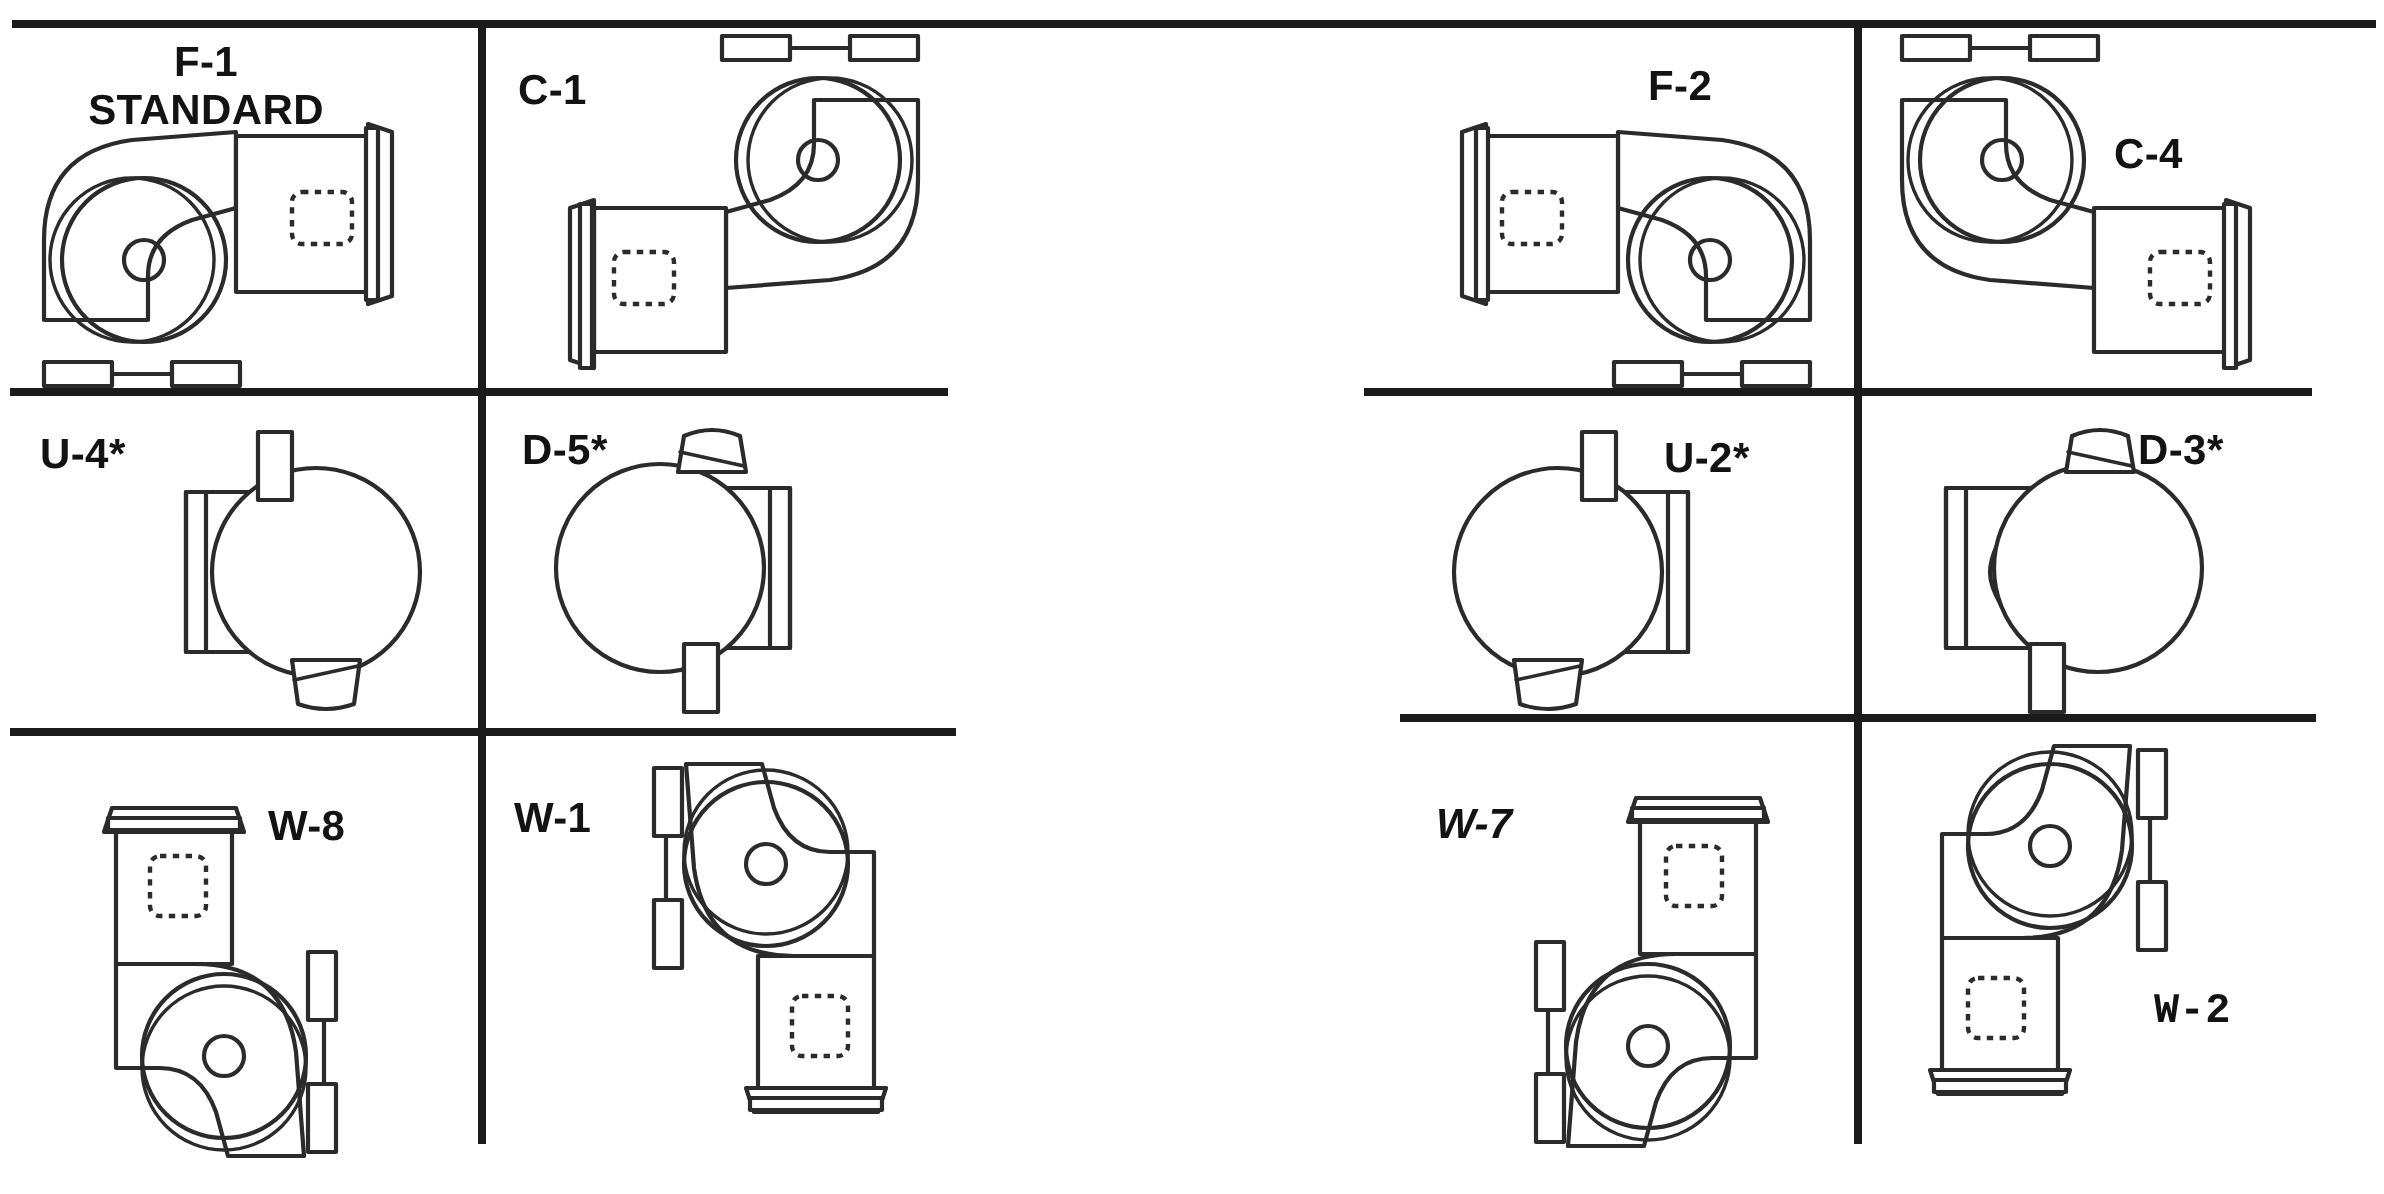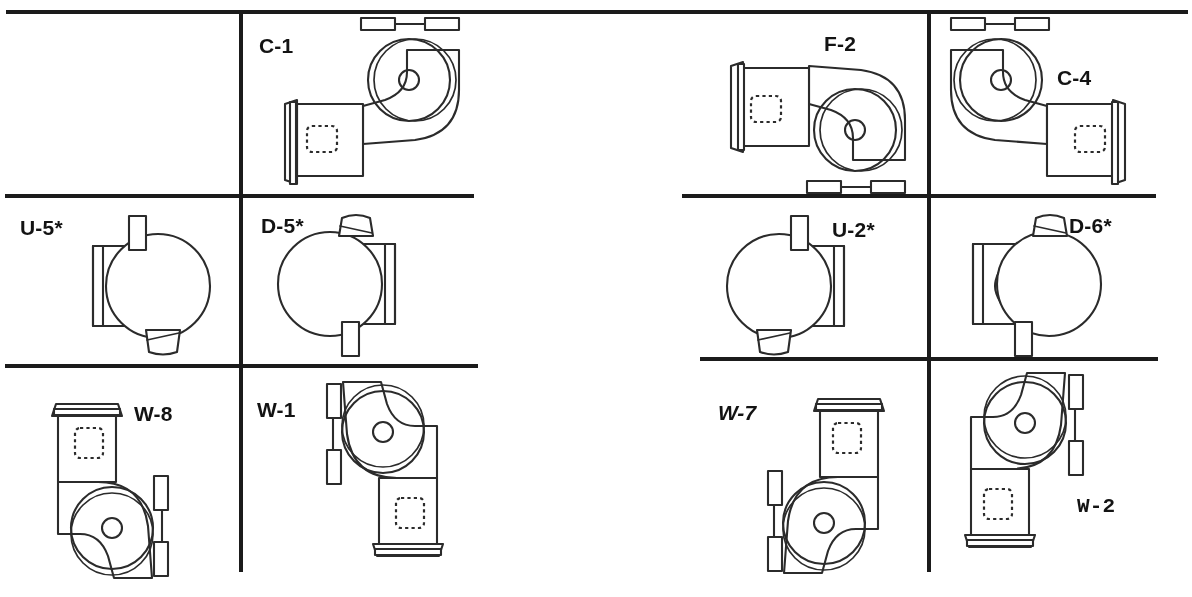--- a/index.html
+++ b/index.html
@@ -47,20 +47,45 @@
 
   <div class="rule v" style="left:239px;top:12px;height:560px;"></div>
   <div class="rule v" style="left:927px;top:12px;height:560px;"></div>
 
   <div class="rule h" style="left:5px;top:194px;width:469px;"></div>
   <div class="rule h" style="left:682px;top:194px;width:474px;"></div>
 
   <div class="rule h" style="left:5px;top:364px;width:473px;"></div>
   <div class="rule h" style="left:700px;top:357px;width:458px;"></div>
 
+  <div class="cell" style="left:0px;top:12px;width:239px;height:182px;">
+    <div class="cap" style="left:28px;top:8px;width:150px;">F-1
+STANDARD</div>
+    <div class="art" style="left:0;top:0;">
+      <svg width="239" height="182" viewBox="0 0 239 182">
+
+        <path class="ln" d="M22 148 L22 108 Q22 64 66 58 L118 54 L118 92 L96 98 Q74 106 74 126 L74 148 Z"></path>
+
+        <rect class="ln" x="118" y="56" width="66" height="78"></rect>
+
+        <path class="ln" d="M184 50 L196 54 L196 136 L184 140 Z"></path>
+        <rect class="ln" x="183" y="52" width="6" height="86"></rect>
+
+        <rect class="dash" x="146" y="84" width="30" height="26" rx="5"></rect>
+
+        <circle class="ln-nf" cx="72" cy="118" r="41"></circle>
+        <circle class="ln-thin" cx="66" cy="118" r="41"></circle>
+        <circle class="ln-nf" cx="72" cy="118" r="10"></circle>
+
+        <path class="ln-nf" d="M32 175 L112 175"></path>
+        <rect class="ln" x="22" y="169" width="34" height="12"></rect>
+        <rect class="ln" x="86" y="169" width="34" height="12"></rect>
+      </svg>
+    </div>
+  </div>
 
   <div class="cell" style="left:241px;top:12px;width:240px;height:182px;">
     <div class="cap" style="left:18px;top:22px;width:80px;text-align:left;">C-1</div>
     <div class="art" style="left:0;top:0;">
       <svg width="240" height="182" viewBox="0 0 240 182">
 
         <path class="ln" d="M218 38 L218 78 Q218 122 174 128 L122 132 L122 94 L144 88 Q166 80 166 60 L166 38 Z"></path>
 
         <rect class="ln" x="56" y="92" width="66" height="72"></rect>
 
@@ -114,21 +139,21 @@
         <circle class="ln-thin" cx="66" cy="68" r="41"></circle>
         <circle class="ln-nf" cx="72" cy="68" r="10"></circle>
         <path class="ln-nf" d="M32 12 L112 12"></path>
         <rect class="ln" x="22" y="6" width="34" height="12"></rect>
         <rect class="ln" x="86" y="6" width="34" height="12"></rect>
       </svg>
     </div>
   </div>
 
   <div class="cell" style="left:0px;top:196px;width:239px;height:168px;">
-    <div class="cap" style="left:20px;top:20px;width:80px;text-align:left;">U-5*</div>
+    <div class="cap" style="left:20px;top:20px;width:80px;text-align:left;">U-4*</div>
     <div class="art" style="left:0;top:0;">
       <svg width="239" height="168" viewBox="0 0 239 168">
 
         <path class="ln" d="M93 50 L137 50 Q115 78 115 92 Q115 106 137 130 L93 130 Z"></path>
         <rect class="ln-nf" x="93" y="50" width="10" height="80"></rect>
 
         <circle class="ln" cx="158" cy="90" r="52"></circle>
 
         <rect class="ln" x="129" y="20" width="17" height="34"></rect>
 
@@ -168,21 +193,21 @@
 
         <rect class="ln" x="107" y="20" width="17" height="34"></rect>
 
         <path class="ln" d="M73 134 L107 134 L104 156 Q90 161 76 156 Z"></path>
         <path class="ln-thin" d="M74 144 L106 137"></path>
       </svg>
     </div>
   </div>
 
   <div class="cell" style="left:929px;top:196px;width:263px;height:162px;">
-    <div class="cap" style="left:140px;top:18px;width:80px;text-align:left;">D-6*</div>
+    <div class="cap" style="left:140px;top:18px;width:80px;text-align:left;">D-3*</div>
     <div class="art" style="left:0;top:0;">
       <svg width="263" height="162" viewBox="0 0 263 162">
 
         <path class="ln" d="M44 48 L88 48 Q66 76 66 90 Q66 104 88 128 L44 128 Z"></path>
         <rect class="ln-nf" x="44" y="48" width="10" height="80"></rect>
 
         <circle class="ln" cx="120" cy="88" r="52"></circle>
 
         <path class="ln" d="M104 40 L138 40 L135 22 Q121 16 107 22 Z"></path>
         <path class="ln-thin" d="M105 30 L137 37"></path>

